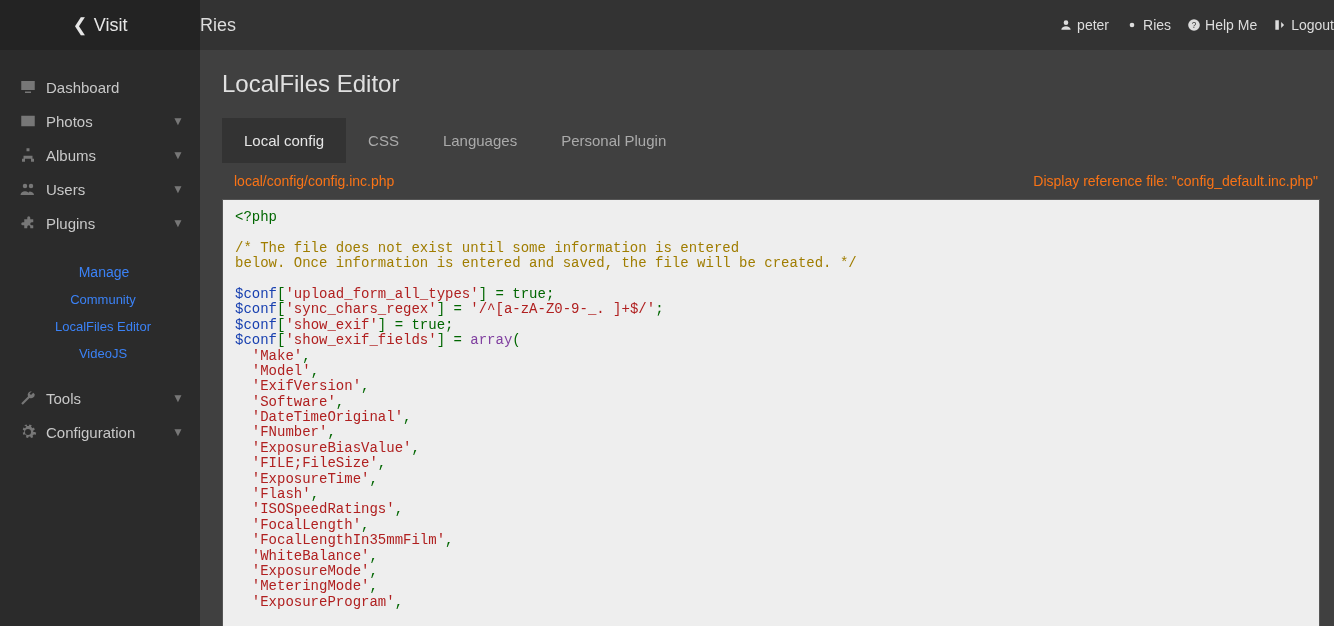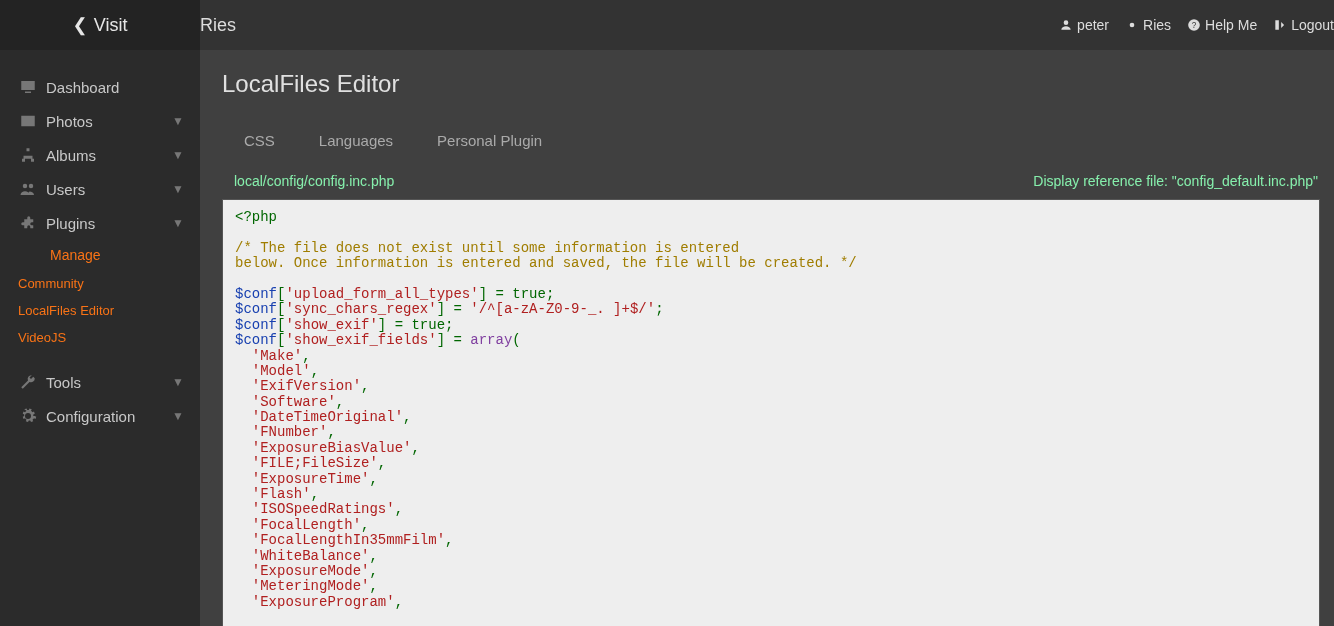--- a/index.html
+++ b/index.html
@@ -17,42 +17,42 @@
   .visit { height:50px; display:flex; align-items:center; justify-content:center;
            color:#e6e6e6; font-size:18px; gap:6px; background:#232323; }
   .nav { padding-top:20px; }
   .nav-item, .nav-sub {
     display:flex; align-items:center; color:#c8c8c8;
     padding:8px 16px; cursor:pointer; font-size:15px;
   }
   .nav-item .icon, .nav-sub .icon { width:24px; display:flex; justify-content:center; margin-right:6px; }
   .nav-item .icon svg, .nav-sub .icon svg { fill:#777; width:18px; height:18px; }
   .nav-item .chev { margin-left:auto; color:#777; font-size:12px; }
-  .nav-sub { font-size:14px; padding:6px 12px 6px 20px; color:#f97316; }
+  .nav-sub { font-size:14px; padding:6px 12px 6px 20px; color:#3b82f6;flex-direction:column; }
   .nav-sub.small { padding-left:18px; font-size:13px; }
 
   
   .main { flex:1; display:flex; flex-direction:column; }
   .topbar { height:50px; background:#333; display:flex; align-items:center;
             padding:0 0; color:#ddd;justify-content:center; }
   .topbar .title { font-size:18px; }
   .topbar .spacer { flex:1; }
   .top-link { display:flex; align-items:center; gap:4px; margin-left:16px;
               font-size:14px; color:#ddd; cursor:pointer; }
   .top-link svg { width:14px; height:14px; fill:#ddd; }
 
   .content { flex:1; padding:20px 14px 0 22px; display:flex; flex-direction:column; overflow:hidden;}
   .page-title { font-size:24px; color:#e0e0e0; margin-bottom:20px; font-weight:normal;}
 
   .tabs { display:flex; gap:0; align-items:flex-end; }
   .tab { padding:14px 22px; font-size:15px; color:#aaa; cursor:pointer; }
   .tab.active { background:#333; color:#e6e6e6; }
   
   .filebar { display:flex; align-items:center; background:transparent;
-             padding:10px 2px 10px 12px; font-size:14px; color:#86efac; }
+             padding:10px 2px 10px 12px; font-size:14px; color:#f97316; }
   .filebar .spacer { flex:1;}
   
   .editor { flex:1; background:#eeeeee; color:#333; padding:10px 12px;
             font-family: "Courier New", Courier, monospace; font-size:14px;
             line-height:1.1; white-space:pre; overflow:hidden; border:1px solid #555; border-bottom:none;}
   .tok-tag   { color:#006600;text-align:right; }
   .tok-cmt   { color:#a07d00; }
   .tok-var   { color:#1840b0; }
   .tok-str   { color:#b02020; }
   .tok-kw    { color:#006600; }
@@ -192,20 +192,21 @@
             <path d="M10 4H4v16h6M14 7l5 5-5 5M19 12H8"></path>
           </svg>
         <span>Logout</span>
       </span>
     </div>
 
     <div class="content">
       <h1 class="page-title">LocalFiles Editor</h1>
 
       <div class="tabs">
+        <div class="tab active"><span>Local config</span></div>
         <div class="tab"><span>CSS</span></div>
         <div class="tab"><span>Languages</span></div>
         <div class="tab"><span>Personal Plugin</span></div>
       </div>
 
       <div class="filebar">
         <span>local/config/config.inc.php</span>
         <span class="spacer"></span>
         <span>Display reference file: "config_default.inc.php"</span>
       </div>

